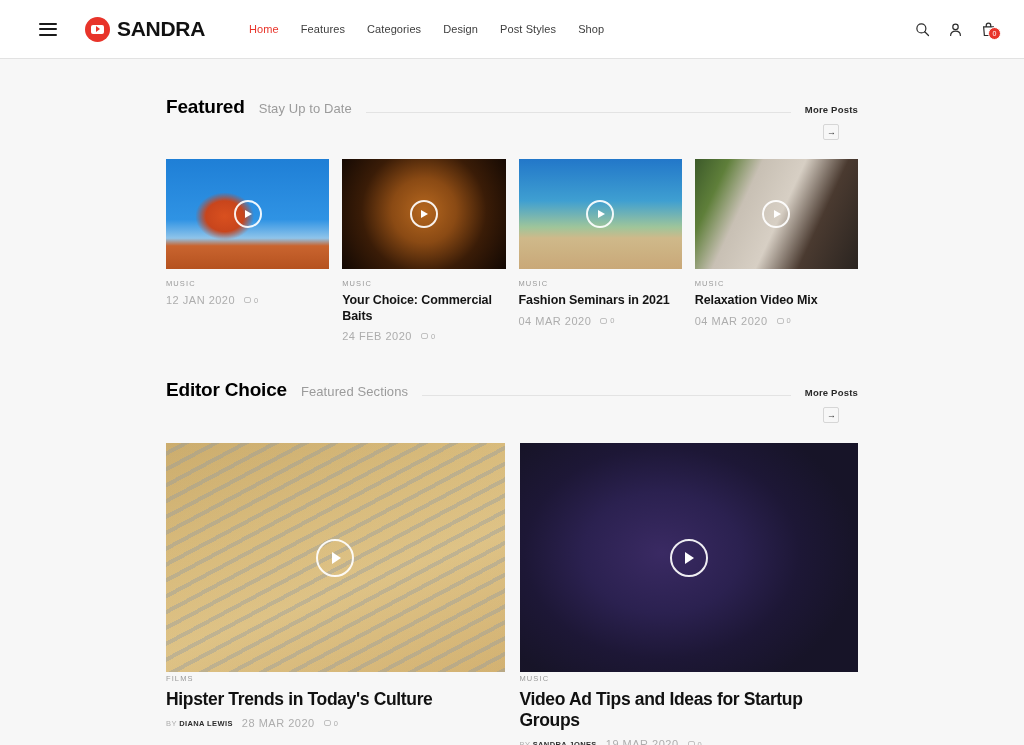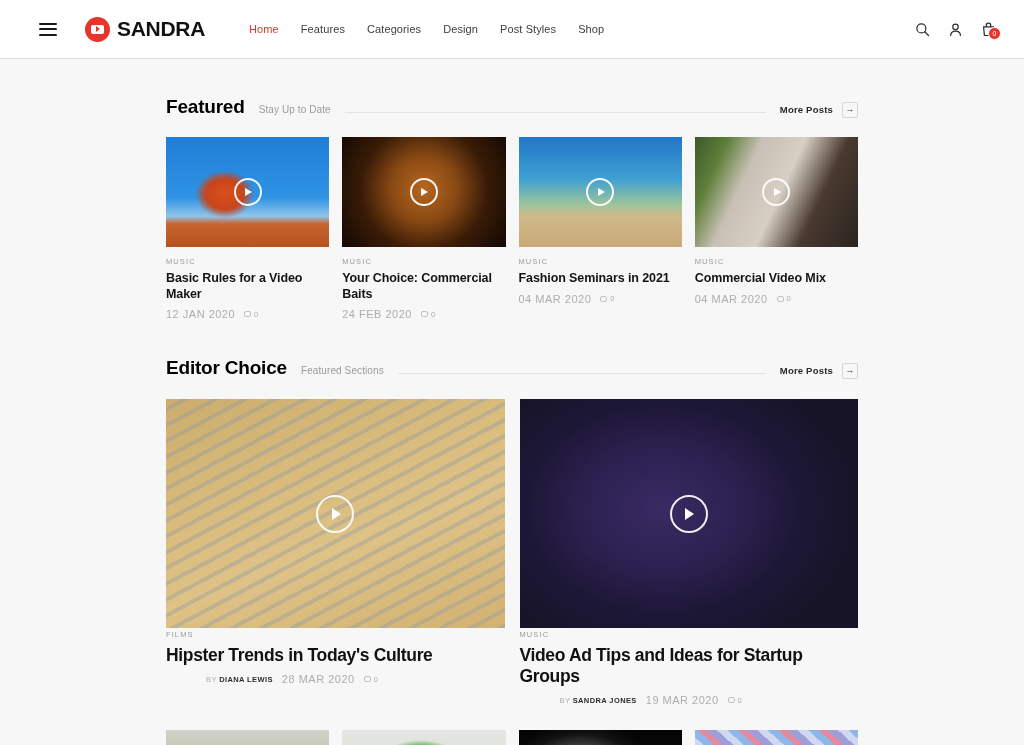--- a/index.html
+++ b/index.html
@@ -62,23 +62,23 @@
     border: 1.5px solid #fff;
   }
 
   
   .page { width: 1024px; }
   .container { width: 692px; margin: 0 auto; }
 
   
   .sec-head { display: flex; align-items: baseline; padding-top: 37px; }
   .sec-title { font-size: 19px; font-weight: 700; color: #000000; letter-spacing: -0.2px; }
-  .sec-sub { font-size: 10px; color: #9b9b9b; margin-left: 14px; letter-spacing: .1px; }
+  .sec-sub { font-size: 13px; color: #9b9b9b; margin-left: 14px; letter-spacing: .1px; }
   .sec-rule { flex: 1; height: 1px; background: #e3e3e3; margin: 0 14px 5px 14px; }
-  .more-posts { display:flex; align-items:center; gap: 9px; cursor: pointer; }
+  .more-posts { display:flex; align-items:center; gap: 9px; cursor: pointer; flex-direction: column; }
   .more-posts span { font-size: 9.5px; color: #2a2a2a; font-weight: 600; letter-spacing: .2px;}
   .more-arrow {
     width: 16px; height: 16px; border: 1px solid #d6d6d6; border-radius: 2px;
     display: flex; align-items: center; justify-content: center;
     font-size: 9px; color: #3a3a3a; line-height: 1;
   }
 
   
   .feat-grid { display: grid; grid-template-columns: repeat(4, 1fr); gap: 13px; margin-top: 19px; }
   .card { cursor: pointer; }
@@ -106,21 +106,21 @@
   .meta-comments { display:flex; align-items:center; gap:3px; font-size: 7.5px; color: #adadad; }
   .bubble {
     width:7px;height:6px;border:1px solid #c2c2c2;border-radius:2px; display:block;
   }
 
   
   .ec-grid { display: grid; grid-template-columns: 1fr 1fr; gap: 15px; margin-top: 20px; }
   .ec-thumb { width: 100%; height: 229px; position: relative; background-size: cover; background-position: center; }
   .ec-cat { font-size: 7.5px; color: #9a9a9a; letter-spacing: 1.1px; margin-top: 2px; text-transform: uppercase;}
   .ec-title { font-size: 17.5px; font-weight: 700; color: #111; margin-top: 6px; letter-spacing: -0.35px; }
-  .ec-meta { display:flex; align-items:center; gap: 9px; margin-top: 7px; margin-left: 40px; }
+  .ec-meta { display:flex; align-items:center; gap: 9px; margin-top: 7px; }
   .byline { font-size: 7.5px; color: #adadad; letter-spacing: .4px; }
   .byline b { color: #2c2c2c; font-weight: 700; }
 
   
   .bot-grid { display: grid; grid-template-columns: repeat(4, 1fr); gap: 13px; margin-top: 24px; }
   .bot-thumb { width: 100%; height: 80px; position: relative; background-size: cover; background-position: center; }
 
   
   .img-tree{background:
     radial-gradient(ellipse 42px 34px at 36% 52%, #d9501f 0%, #c8451c 45%, rgba(200,69,28,0) 70%),
@@ -219,21 +219,20 @@
 
     <div class="feat-grid">
 
       <div class="card">
         <div class="thumb img-tree">
           <div class="play">
               <i></i>
             </div>
         </div>
         <div class="cat">MUSIC</div>
-        <div class="card-title">Basic Rules for a Video Maker</div>
         <div class="meta">
           <div class="meta-date">12 JAN 2020</div>
           <div class="meta-comments">
             <span class="bubble"></span>
             <span>0</span>
           </div>
         </div>
       </div>
 
       <div class="card">
@@ -270,21 +269,21 @@
         </div>
       </div>
 
       <div class="card">
         <div class="thumb img-palm">
           <div class="play">
               <i></i>
             </div>
         </div>
         <div class="cat">MUSIC</div>
-        <div class="card-title">Commercial Video Mix</div>
+        <div class="card-title">Relaxation Video Mix</div>
         <div class="meta">
           <div class="meta-date">04 MAR 2020</div>
           <div class="meta-comments">
             <span class="bubble"></span>
             <span>0</span>
           </div>
         </div>
       </div>
 
     </div>

